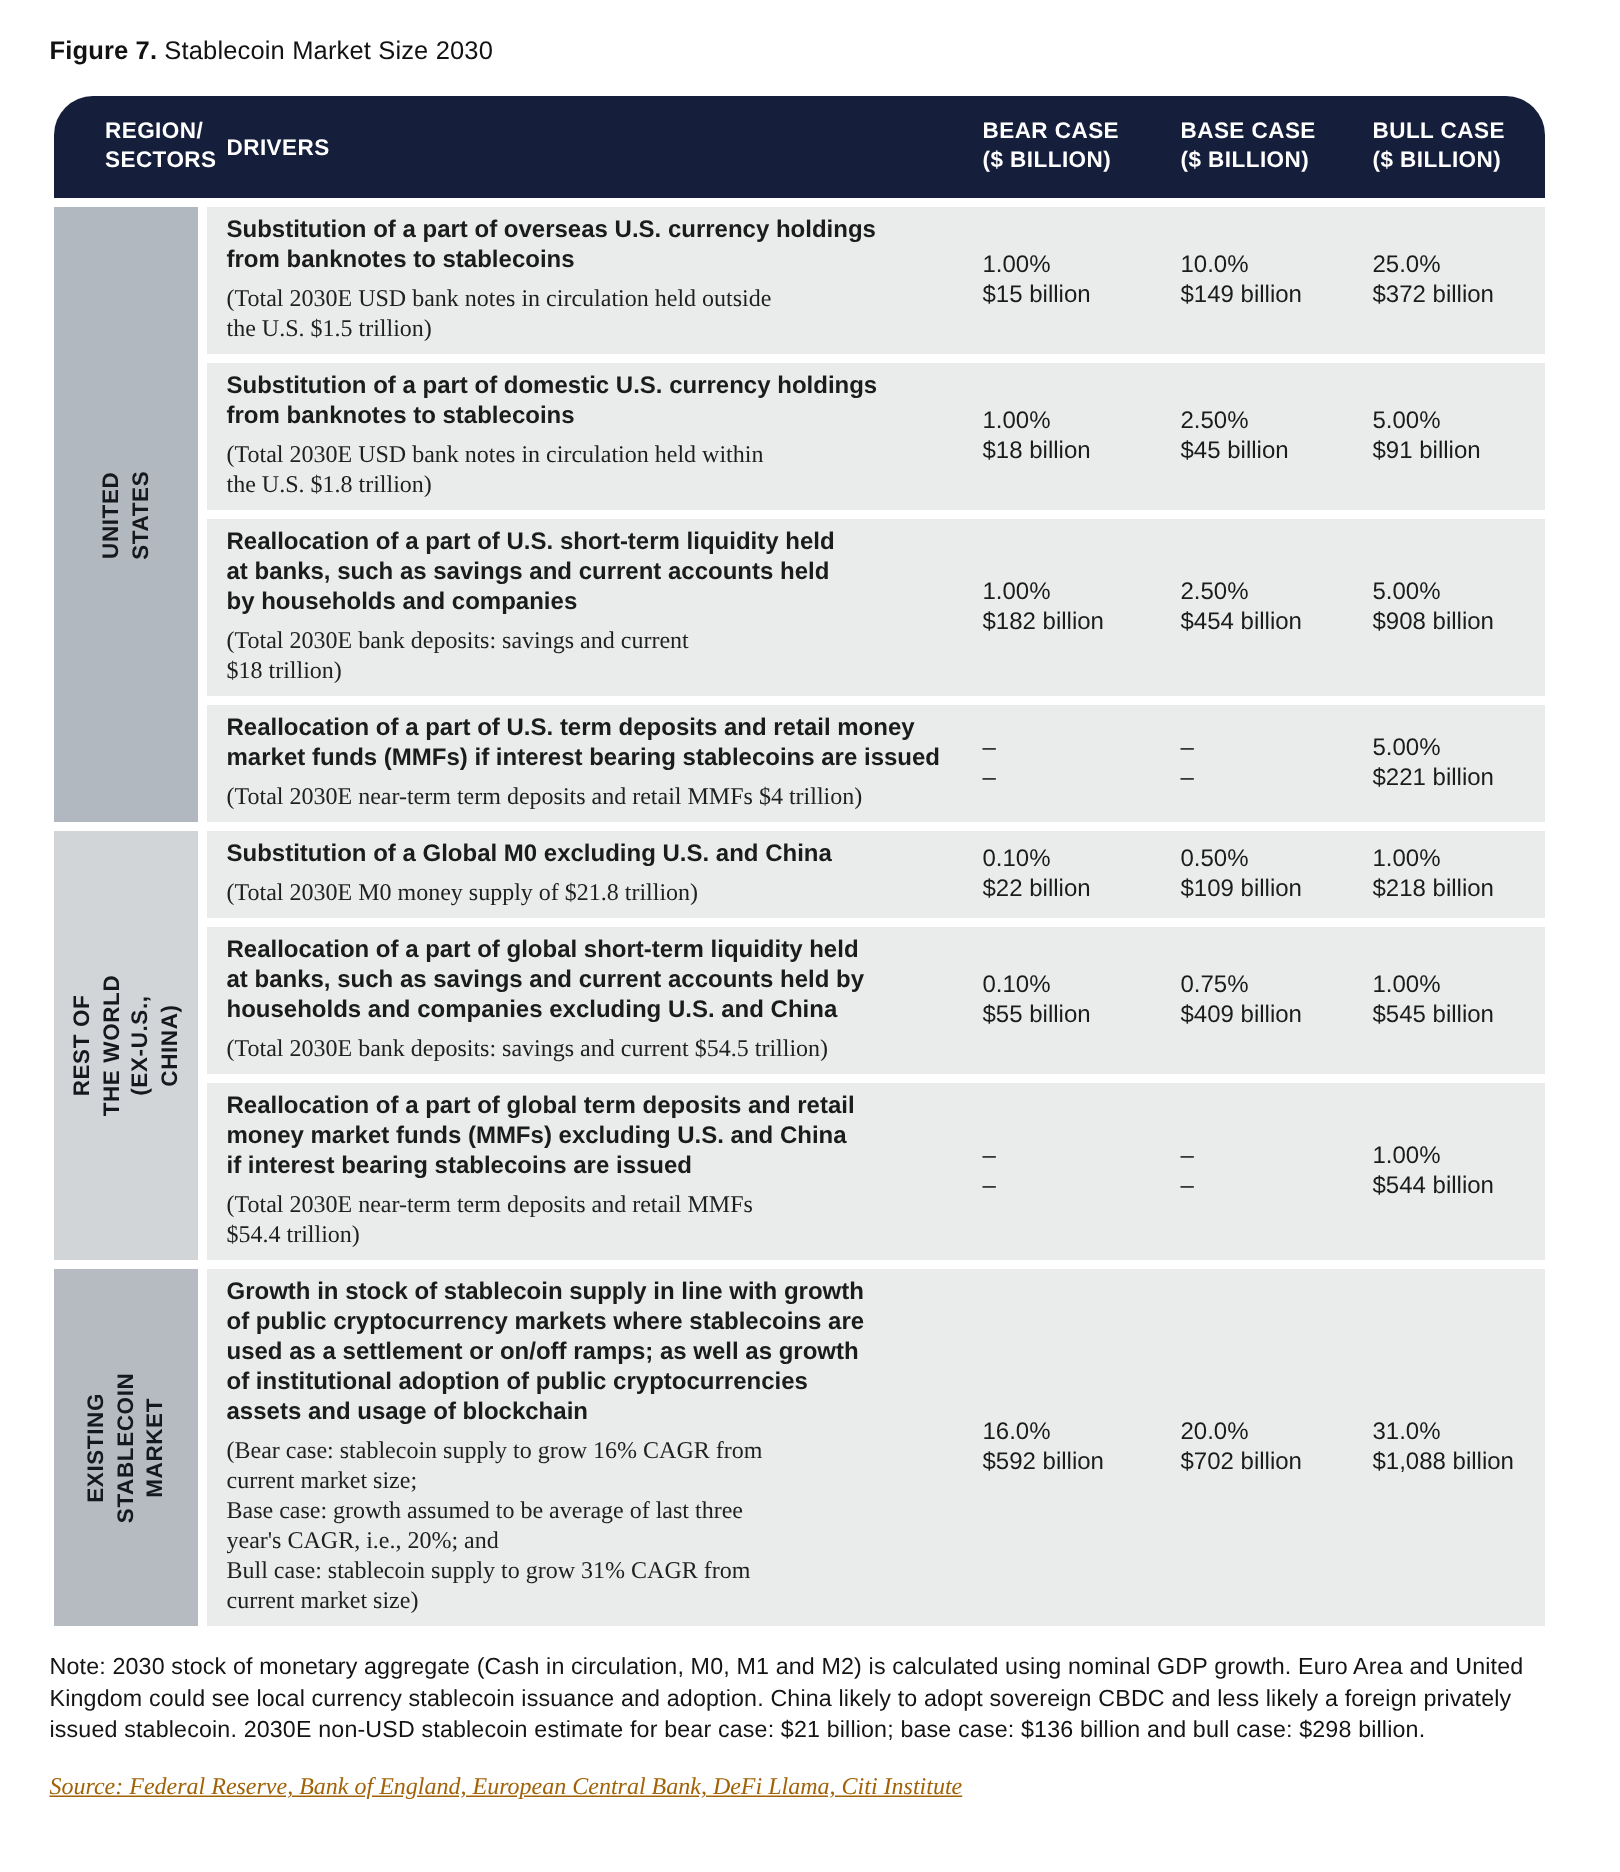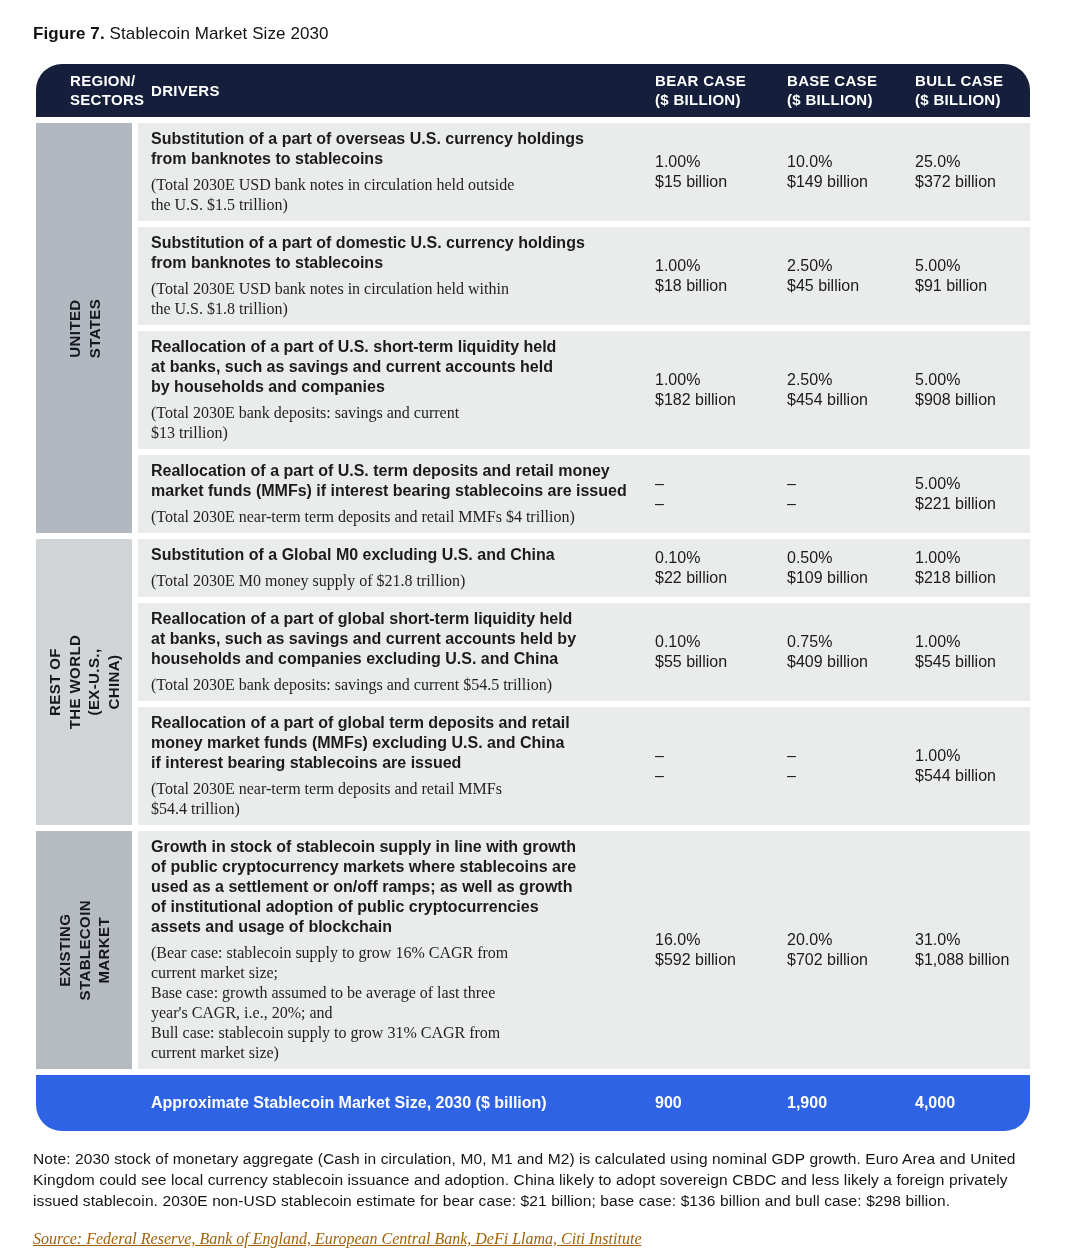--- a/index.html
+++ b/index.html
@@ -16,21 +16,21 @@
   .fig-title { font-size: 17px; letter-spacing: 0.1px; margin-bottom: 20px; color: #121212; }
   .fig-title .bold { font-weight: 700; }
 
   
   .tbl { width: 994px; margin-left: 3px; }
 
   
   .thead {
     display: flex; align-items: center;
     background: #151f3b; color: #ffffff;
-    height: 53px; border-radius: 26px 26px 0 0;
+    height: 68px; border-radius: 26px 26px 0 0;
     font-weight: 700; font-size: 15px; letter-spacing: 0.3px;
     margin-bottom: 6px;
   }
   .thead .h-region { width: 102px; padding-left: 34px; white-space: pre-line; line-height: 1.25; }
   .thead .h-drivers { flex: 1; padding-left: 13px; }
   .thead .h-col { white-space: pre-line; line-height: 1.25; }
   .col-bear { width: 132px; }
   .col-base { width: 128px; }
   .col-bull { width: 115px; }
 
@@ -154,21 +154,21 @@
             <div>$91 billion</div>
           </div>
         </div>
 
         <div class="row">
           <div class="driver">
             <div class="driver-title">Reallocation of a part of U.S. short-term liquidity held
 at banks, such as savings and current accounts held
 by households and companies</div>
             <div class="driver-note">(Total 2030E bank deposits: savings and current
-$13 trillion)</div>
+$18 trillion)</div>
           </div>
           <div class="val col-bear">
             <div>1.00%</div>
             <div>$182 billion</div>
           </div>
           <div class="val col-base">
             <div>2.50%</div>
             <div>$454 billion</div>
           </div>
           <div class="val col-bull">
@@ -303,25 +303,19 @@
           </div>
           <div class="val col-bull">
             <div>31.0%</div>
             <div>$1,088 billion</div>
           </div>
         </div>
 
       </div>
     </div>
 
-    <div class="tfoot">
-      <div class="f-label">Approximate Stablecoin Market Size, 2030 ($ billion)</div>
-      <div class="col-bear">900</div>
-      <div class="col-base">1,900</div>
-      <div class="col-bull">4,000</div>
-    </div>
 
   </div>
 
   <div class="note">Note: 2030 stock of monetary aggregate (Cash in circulation, M0, M1 and M2) is calculated using nominal GDP growth. Euro Area and United Kingdom could see local currency stablecoin issuance and adoption. China likely to adopt sovereign CBDC and less likely a foreign privately issued stablecoin. 2030E non-USD stablecoin estimate for bear case: $21 billion; base case: $136 billion and bull case: $298 billion.</div>
   <div class="source">Source: Federal Reserve, Bank of England, European Central Bank, DeFi Llama, Citi Institute</div>
 
 </div>
 
 </body></html>

